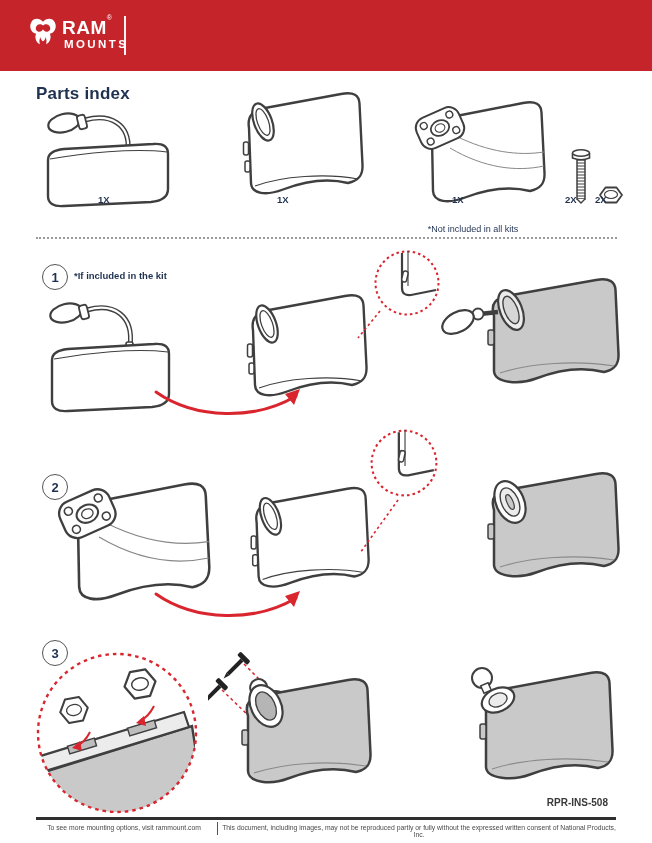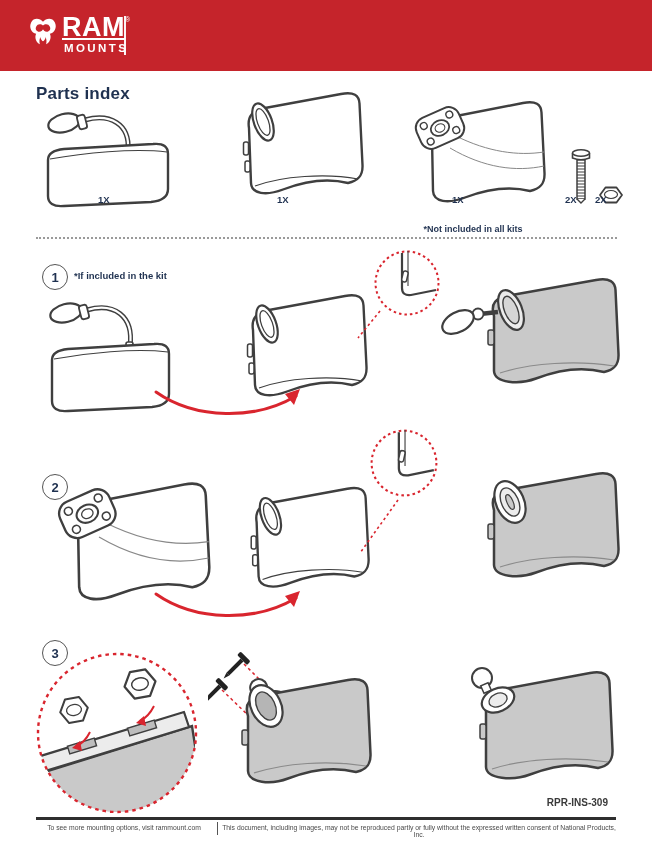--- a/index.html
+++ b/index.html
@@ -8,32 +8,32 @@
     position:relative; width:652px; height:843px; margin:0 auto;
     background:#fff; overflow:hidden;
     font-family:"Liberation Sans", sans-serif;
   }
   .abs { position:absolute; }
 
   
   .red-bar { position:absolute; left:0; top:0; width:652px; height:71px; background:#c5242b; }
   .logo-wrap { position:absolute; left:28px; top:14px; display:flex; align-items:flex-start; }
   .logo-text { margin-left:4px; color:#fff; line-height:1; }
-  .logo-primary { font-size:27px; font-weight:bold; letter-spacing:0.5px;text-decoration:underline; }
+  .logo-primary { font-size:19px; font-weight:bold; letter-spacing:0.5px; }
   .logo-reg { font-size:7px; vertical-align:14px; }
   .logo-secondary { font-size:11.5px; font-weight:bold; letter-spacing:2.4px; margin-top:2px; margin-left:2px; }
   .hdr-divider { position:absolute; left:124px; top:16px; width:1.5px; height:39px; background:rgba(255,255,255,0.95); }
   .contact { position:absolute; left:139px; top:18px; color:#fff; font-size:8.5px; line-height:13px; }
   .product-title { position:absolute; right:34px; top:25px; color:#fff; font-size:20px; font-weight:normal; letter-spacing:0.2px; }
   .product-title sup { font-size:8px; vertical-align:9px; }
 
   
   .section-title { position:absolute; left:36px; top:84px; font-size:17px; font-weight:bold; color:#1f3150; letter-spacing:0.2px; }
   .qty { position:absolute; top:194px; font-size:9.5px; font-weight:bold; color:#1f3150; }
-  .part-note { position:absolute; top:224px; left:392px; width:162px; text-align:center; font-size:9px; font-weight:bold; color:#1f3150; }
+  .part-note { position:absolute; top:224px; left:392px; width:162px; text-align:center; font-size:9px; font-weight:normal; color:#1f3150; }
   .dotted-rule { position:absolute; left:36px; top:237px; width:581px; border-top:2px dotted #9a9a9a; }
 
   .step-circle {
     position:absolute; width:26px; height:26px; border-radius:50%;
     border:1.5px solid #555; color:#1f3150; font-size:13px; font-weight:bold;
     display:flex; align-items:center; justify-content:center; background:#fff;
   }
   .step-note { position:absolute; font-size:9.5px; font-weight:bold; color:#1f3150; }
 
   .doc-code { position:absolute; left:528px; top:797px; width:80px; text-align:right; font-size:10px; font-weight:bold; color:#3a3a3a; }
@@ -289,20 +289,20 @@
   <svg class="abs" style="left:452px; top:658px;" width="190" height="158" viewBox="0 0 190 158">
     <path d="M34,52 C30,39 36,34 49,31.5 L138,15 C152,12.5 157,17 157.5,25 L160.5,92 C161,103 156,108 146,110 C123,104 100,108 78,116.5 C61,123 34.5,121 34,109 Z" fill="#c9c9c9" stroke="#3f3f3f" stroke-width="2.5" stroke-linejoin="round"></path>
     <path d="M40,111 C71,101 116,98 156,104" fill="none" stroke="#8a8a8a" stroke-width="1.2"></path>
     <rect x="28" y="66" width="6" height="15" rx="2" fill="#c9c9c9" stroke="#3f3f3f" stroke-width="1.5"></rect>
     <circle cx="30" cy="20" r="10" fill="#ffffff" stroke="#3f3f3f" stroke-width="2"></circle>
     <rect x="30" y="26" width="8" height="8" transform="rotate(-24 34 30)" fill="#ffffff" stroke="#3f3f3f" stroke-width="1.5"></rect>
     <ellipse cx="46" cy="42" rx="17" ry="11.5" transform="rotate(-24 46 42)" fill="#ffffff" stroke="#3f3f3f" stroke-width="2.2"></ellipse>
     <ellipse cx="46" cy="42" rx="9.5" ry="6.5" transform="rotate(-24 46 42)" fill="#ececec" stroke="#3f3f3f" stroke-width="1.3"></ellipse>
   </svg>
 
-  <div class="doc-code">RPR-INS-309</div>
+  <div class="doc-code">RPR-INS-508</div>
 
   <div class="footer-rule"></div>
   <div class="footer-left">To see more mounting options, visit rammount.com</div>
   <div class="footer-divider"></div>
   <div class="footer-right">This document, including images, may not be reproduced partly or fully without the expressed written consent of National Products, Inc.</div>
 
 </div>
 
 </body></html>

